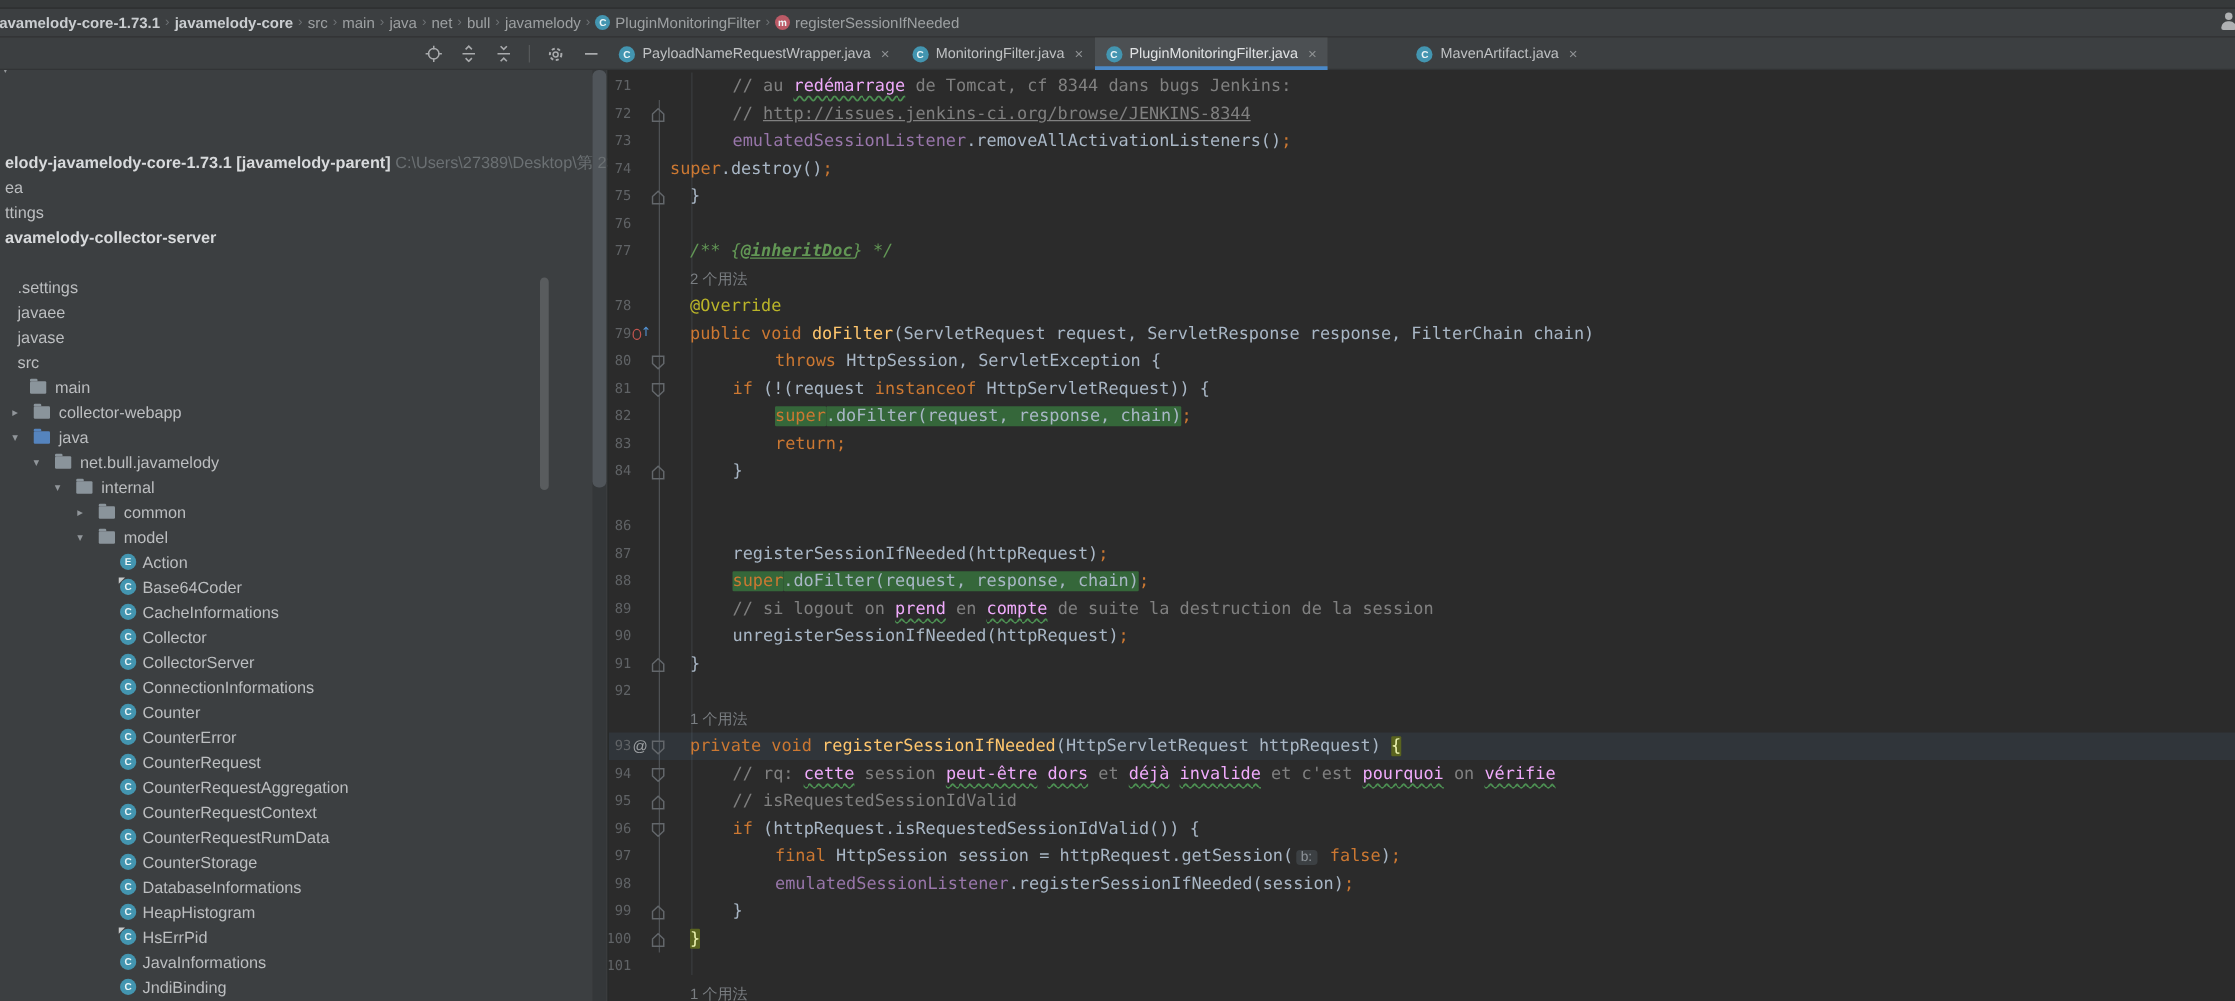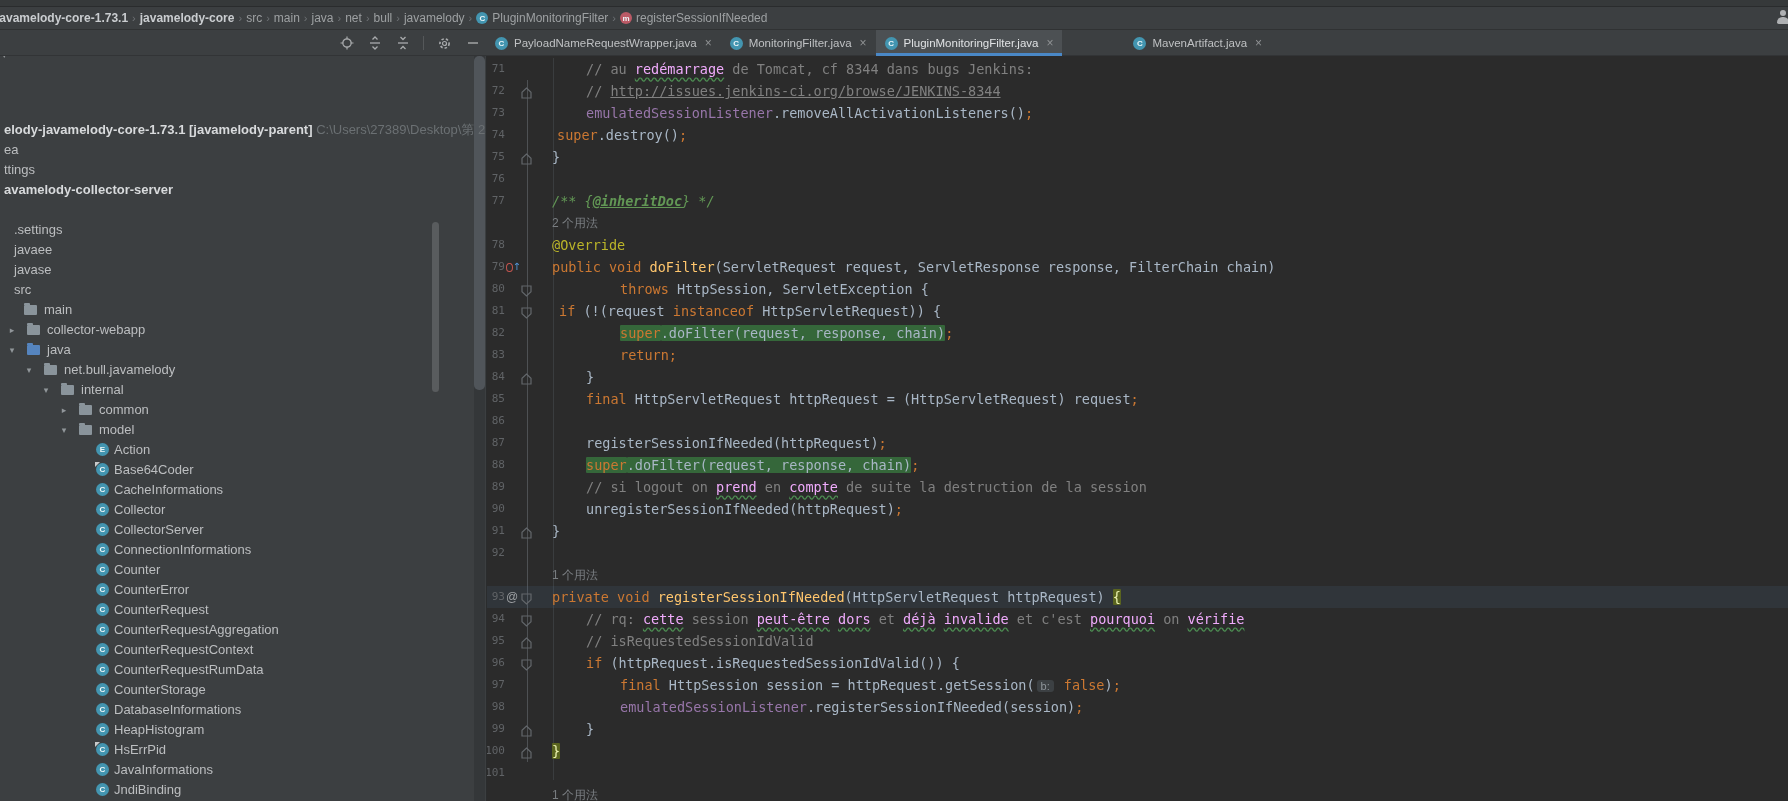--- a/index.html
+++ b/index.html
@@ -349,21 +349,21 @@
               <path d="M5.5 1 L10 5.2 L10 11 L1 11 L1 5.2 Z" fill="none" stroke="#63676B" stroke-width="1.2"></path>
             </svg></span>
           <pre class="codeln" style="padding-left: 99px;"><span class="tk-c">// </span><span class="tk-u">http://issues.jenkins-ci.org/browse/JENKINS-8344</span></pre>
         </div>
         <div class="erow" style="top: 46px;">
           <span class="lnum">73</span>
           <pre class="codeln" style="padding-left: 99px;"><span class="tk-f">emulatedSessionListener</span><span class="tk-p">.removeAllActivationListeners()</span><span class="tk-k">;</span></pre>
         </div>
         <div class="erow" style="top: 68px;">
           <span class="lnum">74</span>
-          <pre class="codeln" style="padding-left: 70px;"><span class="tk-k">super</span><span class="tk-p">.destroy()</span><span class="tk-k">;</span></pre>
+          <pre class="codeln" style="padding-left: 49px;"><span class="tk-k">super</span><span class="tk-p">.destroy()</span><span class="tk-k">;</span></pre>
         </div>
         <div class="erow" style="top: 90px;">
           <span class="lnum">75</span>
           <span class="fmark"><svg width="11" height="12" viewBox="0 0 11 12">
               <path d="M5.5 1 L10 5.2 L10 11 L1 11 L1 5.2 Z" fill="none" stroke="#63676B" stroke-width="1.2"></path>
             </svg></span>
           <pre class="codeln" style="padding-left: 65px;"><span class="tk-p">}</span></pre>
         </div>
         <div class="erow" style="top: 112px;">
           <span class="lnum">76</span>
@@ -393,40 +393,36 @@
           <span class="fmark"><svg width="11" height="12" viewBox="0 0 11 12">
               <path d="M1 1 L10 1 L10 6.8 L5.5 11 L1 6.8 Z" fill="none" stroke="#63676B" stroke-width="1.2"></path>
             </svg></span>
           <pre class="codeln" style="padding-left: 133px;"><span class="tk-k">throws </span><span class="tk-p">HttpSession, ServletException {</span></pre>
         </div>
         <div class="erow" style="top: 244px;">
           <span class="lnum">81</span>
           <span class="fmark"><svg width="11" height="12" viewBox="0 0 11 12">
               <path d="M1 1 L10 1 L10 6.8 L5.5 11 L1 6.8 Z" fill="none" stroke="#63676B" stroke-width="1.2"></path>
             </svg></span>
-          <pre class="codeln" style="padding-left: 72px;"><span class="tk-k">if </span><span class="tk-p">(!(request </span><span class="tk-k">instanceof</span><span class="tk-p"> HttpServletRequest)) {</span></pre>
+          <pre class="codeln" style="padding-left: 99px;"><span class="tk-k">if </span><span class="tk-p">(!(request </span><span class="tk-k">instanceof</span><span class="tk-p"> HttpServletRequest)) {</span></pre>
         </div>
         <div class="erow" style="top: 266px;">
           <span class="lnum">82</span>
           <pre class="codeln" style="padding-left: 133px;"><span class="tk-k bg-g">super</span><span class="tk-p bg-g">.doFilter(request, response, chain)</span><span class="tk-k">;</span></pre>
         </div>
         <div class="erow" style="top: 288px;">
           <span class="lnum">83</span>
           <pre class="codeln" style="padding-left: 133px;"><span class="tk-k">return</span><span class="tk-k">;</span></pre>
         </div>
         <div class="erow" style="top: 310px;">
           <span class="lnum">84</span>
           <span class="fmark"><svg width="11" height="12" viewBox="0 0 11 12">
               <path d="M5.5 1 L10 5.2 L10 11 L1 11 L1 5.2 Z" fill="none" stroke="#63676B" stroke-width="1.2"></path>
             </svg></span>
           <pre class="codeln" style="padding-left: 99px;"><span class="tk-p">}</span></pre>
-        </div>
-        <div class="erow" style="top: 332px;">
-          <span class="lnum">85</span>
-          <pre class="codeln" style="padding-left: 99px;"><span class="tk-k">final </span><span class="tk-p">HttpServletRequest httpRequest = (HttpServletRequest) request</span><span class="tk-k">;</span></pre>
         </div>
         <div class="erow" style="top: 354px;">
           <span class="lnum">86</span>
           <pre class="codeln" style="padding-left: 31px;"></pre>
         </div>
         <div class="erow" style="top: 376px;">
           <span class="lnum">87</span>
           <pre class="codeln" style="padding-left: 99px;"><span class="tk-p">registerSessionIfNeeded(httpRequest)</span><span class="tk-k">;</span></pre>
         </div>
         <div class="erow" style="top: 398px;">

